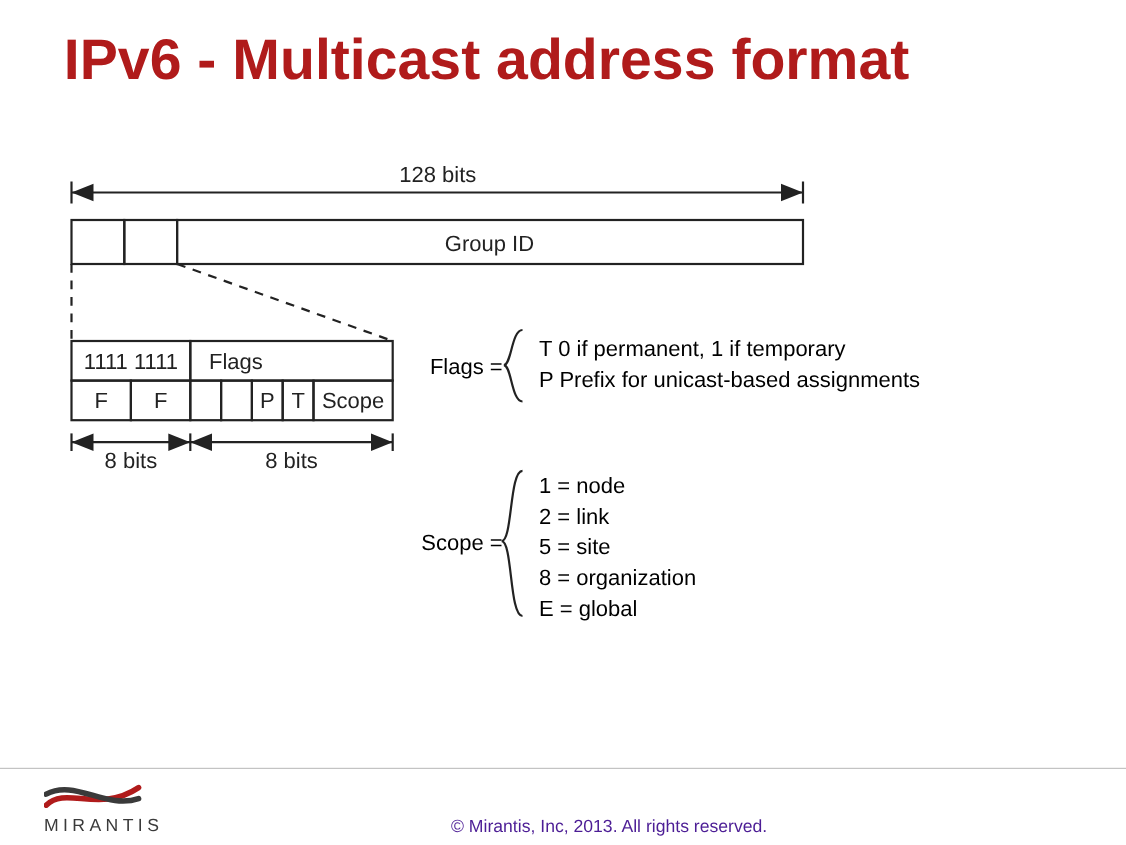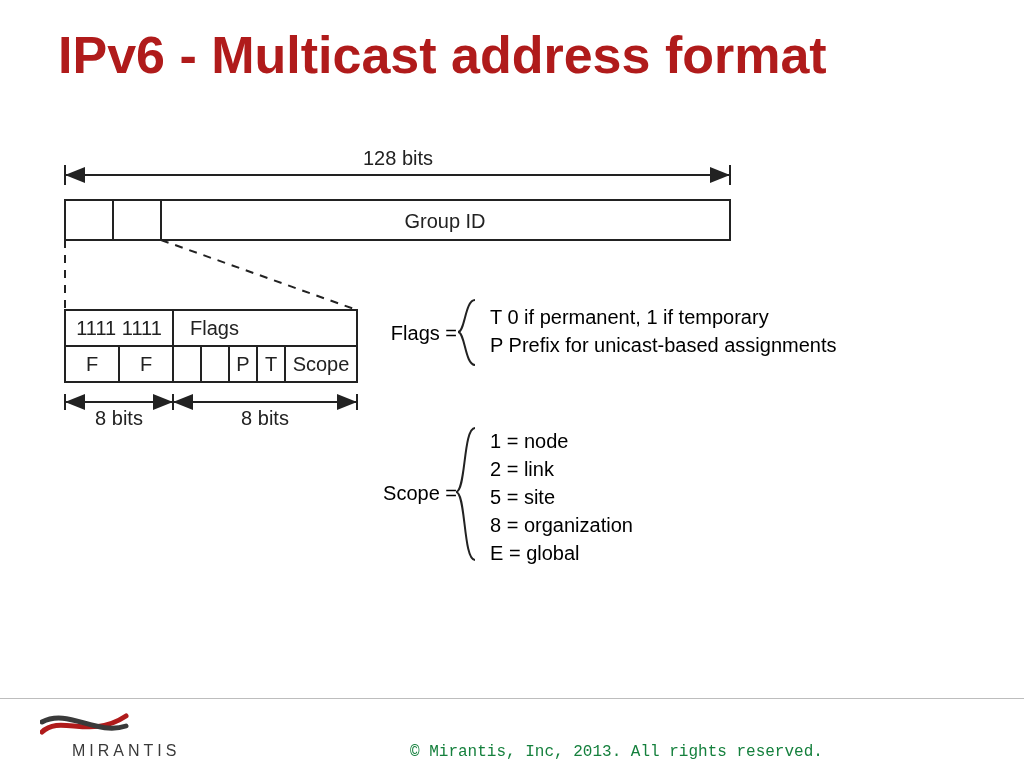--- a/index.html
+++ b/index.html
@@ -51,37 +51,36 @@
     top: 0;
     width: 1024px;
     height: 1px;
     background: #bdbdbd;
   }
   .footer-copy {
     position: absolute;
     left: 410px;
     top: 45px;
     font-size: 16px;
-    color: #15803d;
-    font-family: Liberation Mono, monospace;
+    color: #4c1d95;
+    font-family: Liberation Sans, sans-serif;
   }
   .logo {
     position: absolute;
     left: 40px;
     top: 12px;
   }
   .brand {
     position: absolute;
     left: 40px;
     top: 44px;
     font-family: "Trebuchet MS", Arial, sans-serif;
     font-size: 16px;
     letter-spacing: 4px;
     color: #3a3a3a;
-    margin-left: 32px;
   }
 </style>
 </head>
 <body>
 
 <div class="title">IPv6 - Multicast address format</div>
 
 <svg class="diagram-stage" viewBox="0 0 1024 768">
   <defs>
     <marker id="arrowR" markerWidth="12" markerHeight="12" refX="10" refY="6" orient="auto">

